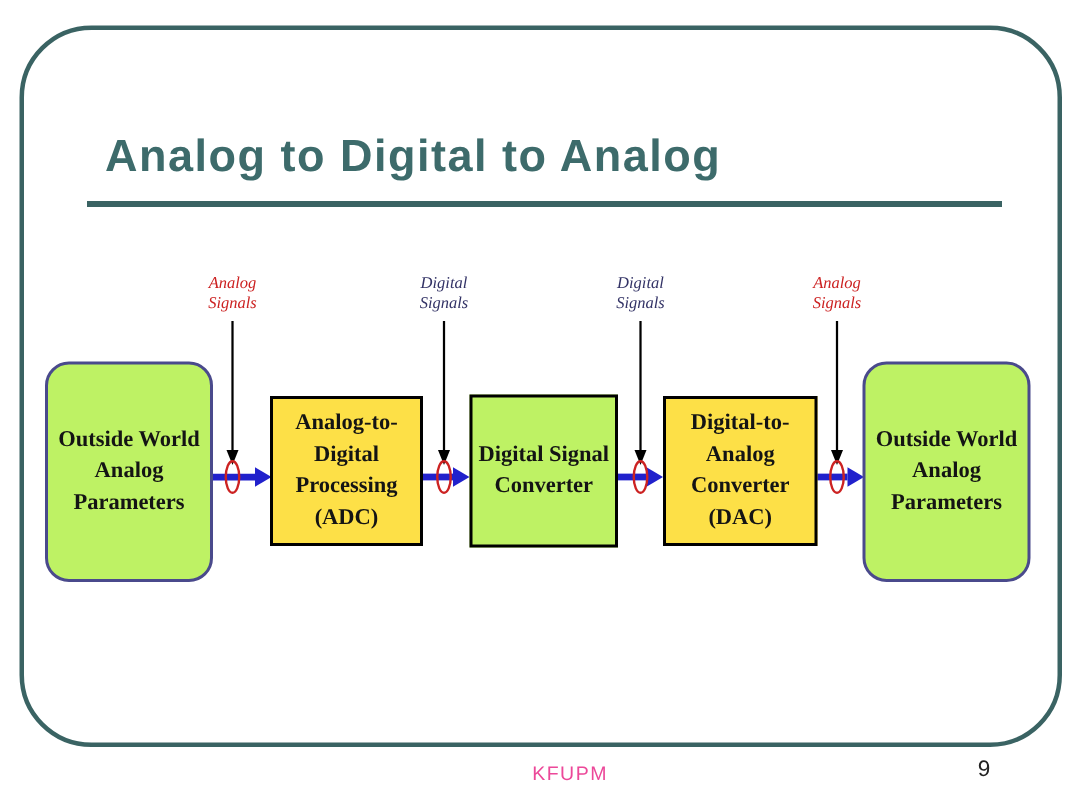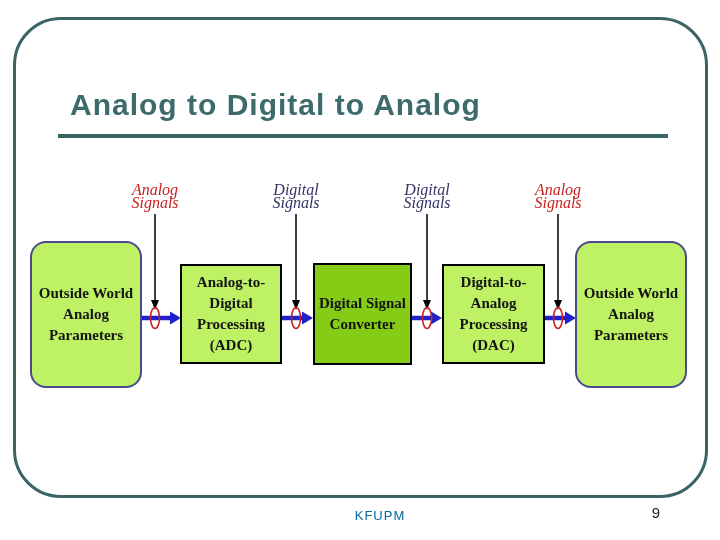--- a/index.html
+++ b/index.html
@@ -4,32 +4,32 @@
 <style>
   html,body{margin:0;padding:0;background:#fff;}
   .canvas{position:relative;width:720px;height:540px;background:#ffffff;overflow:hidden;
           font-family:"Liberation Sans",sans-serif;}
   .frame{position:absolute;left:13px;top:17px;width:695px;height:481px;box-sizing:border-box;
          border:3px solid #3A6363;border-radius:48px;background:transparent;}
   .title{position:absolute;left:70px;top:88px;font-size:30px;font-weight:bold;color:#3D6B6B;
          letter-spacing:1px;white-space:nowrap;margin:0;text-align:right;}
   .title-rule{position:absolute;left:58px;top:134px;width:610px;height:4px;background:#3A6363;}
   .sig-label{position:absolute;top:183px;width:64px;text-align:center;
-             font-family:"Liberation Serif",serif;font-style:italic;font-size:16px;line-height:13px;}
+             font-family:"Liberation Serif",serif;font-style:italic;font-size:11px;line-height:13px;}
   .sig-analog{color:#CC2222;}
   .sig-digital{color:#333366;font-style:italic;}
   .box{position:absolute;box-sizing:border-box;display:flex;flex-direction:column;
        align-items:center;justify-content:center;text-align:center;
        font-family:"Liberation Serif",serif;font-weight:bold;font-size:15px;line-height:21px;color:#141414;}
   .box-world{background:#bef264;border:2px solid #4A4A8C;border-radius:16px;}
-  .box-plain{background:#bef264;border:2px solid #000000;}
-  .box-dsp{background:#84cc16;border:2px solid #000000;}
+  .box-plain{background:#fde047;border:2px solid #000000;}
+  .box-dsp{background:#bef264;border:2px solid #000000;}
   .svg-layer{position:absolute;left:0;top:0;width:720px;height:540px;pointer-events:none;}
   .footer{position:absolute;left:340px;top:508px;width:80px;text-align:center;
-          font-size:13px;color:#0369a1;letter-spacing:1px;}
+          font-size:13px;color:#ec4899;letter-spacing:1px;}
   .page-num{position:absolute;left:645px;top:504px;width:22px;text-align:center;
             font-size:15px;color:#222222;}
 </style>
 </head>
 <body>
 
 <div class="canvas">
 
   <div class="frame"></div>
 
@@ -92,21 +92,21 @@
   <div class="box box-plain" style="left:180px;top:264px;width:102px;height:100px;">
     <div>Analog-to-Digital</div>
     <div>Processing (ADC)</div>
   </div>
   <div class="box box-dsp" style="left:313px;top:263px;width:99px;height:102px;">
     <div>Digital Signal</div>
     <div>Converter</div>
   </div>
   <div class="box box-plain" style="left:442px;top:264px;width:103px;height:100px;">
     <div>Digital-to-Analog</div>
-    <div>Processing (DAC)</div>
+    <div>Converter (DAC)</div>
   </div>
   <div class="box box-world" style="left:575px;top:241px;width:112px;height:147px;">
     <div>Outside World</div>
     <div>Analog Parameters</div>
   </div>
 
   <div class="footer">KFUPM</div>
   <div class="page-num">9</div>
 
 </div>

